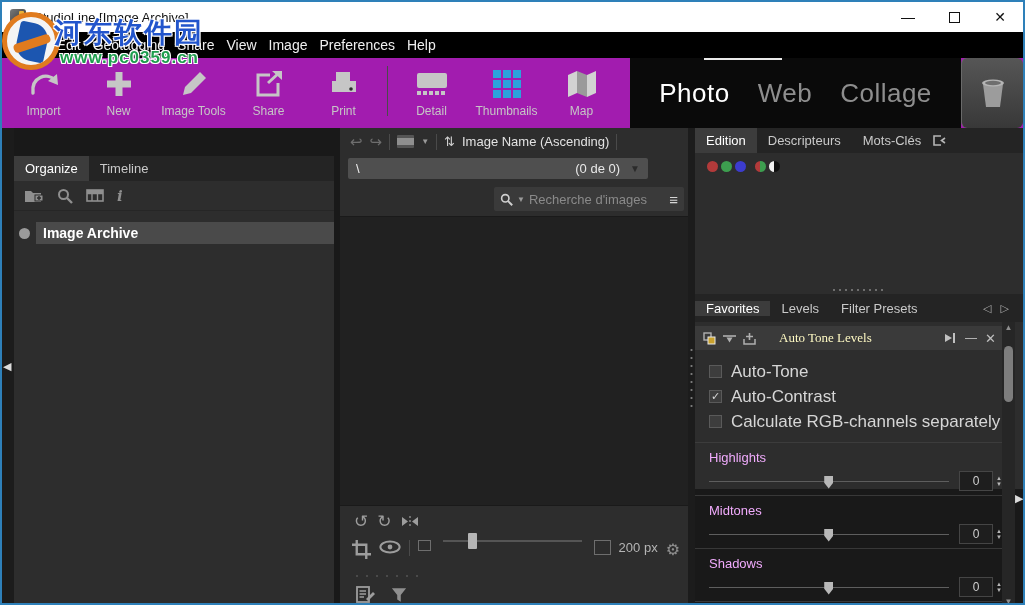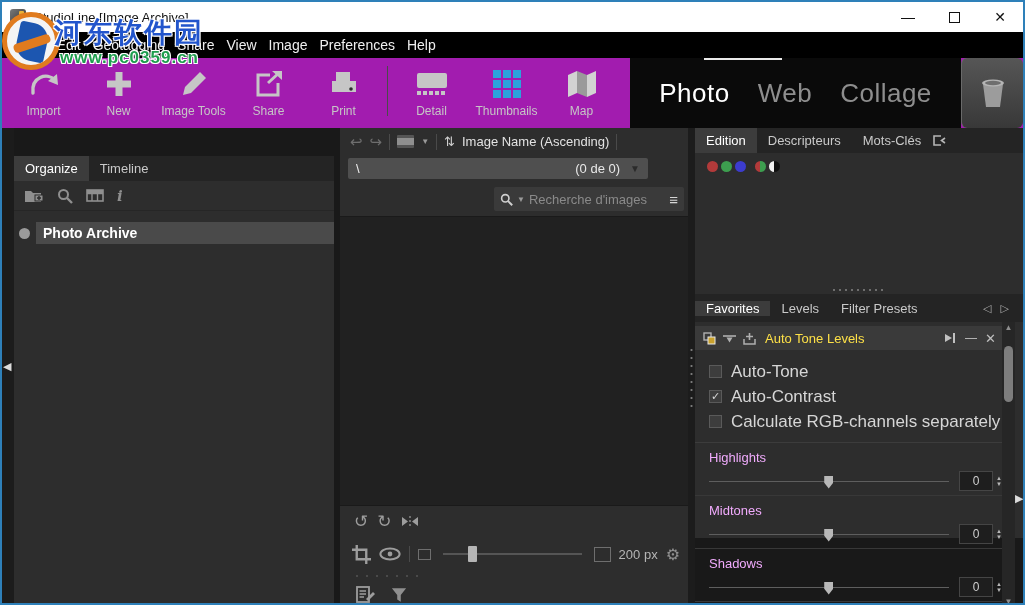--- a/index.html
+++ b/index.html
@@ -41,21 +41,21 @@
   .trash-zone { position:absolute; top:0; right:0; width:62px; height:70px; background:linear-gradient(180deg,#565656,#383838); border-radius:6px; display:flex; align-items:center; justify-content:center; border-left:1px solid #6a6a6a; }
 
   
   .main { position:absolute; top:126px; left:0; width:1021px; height:475px; background:#191919; }
   .lstrip { position:absolute; left:0; top:0; width:12px; height:475px; background:#1c1c1c; }
   .lstrip .arrow { position:absolute; top:232px; left:1px; color:#dcdcdc; font-size:11px; }
   .left-panel { position:absolute; left:12px; top:0; width:320px; height:475px; background:#2d2d2d;margin-top:28px; }
   .center-panel { position:absolute; left:338px; top:0; width:348px; height:475px; background:#2d2d2d; }
   .cdivider { position:absolute; left:686px; top:0; width:7px; height:475px; background:#1c1c1c; }
   .vgrip { position:absolute; left:2px; top:218px; width:3px; height:66px; background-image:radial-gradient(circle,#7a7a7a 1px,transparent 1.2px); background-size:3px 8px; }
-  .right-panel { position:absolute; left:693px; top:0; width:328px; height:410px; background:#2d2d2d; }
+  .right-panel { position:absolute; left:693px; top:0; width:328px; height:361px; background:#2d2d2d; }
 
   
   .tabbar { height:25px; background:#242424; display:flex; align-items:stretch; }
   .tab { display:flex; align-items:center; padding:0 11px; font-size:13px; color:#c9c9c9; white-space:nowrap; }
   .tab.active { background:#3c3c3c; color:#fff; }
 
   
   .lp-icons { height:30px; display:flex; align-items:center; gap:13px; padding-left:10px; border-bottom:1px solid #262626; }
   .dim-ic { color:#8f8f8f; display:flex; align-items:center; }
   .info-glyph { font-family:"DejaVu Serif", serif; font-style:italic; font-weight:bold; font-size:15px; color:#8f8f8f; }
@@ -78,21 +78,21 @@
   .path-count { color:#e8e8e8; font-size:13px; margin-right:10px; }
   .path-drop { color:#2b2b2b; font-size:10px; }
   .c-row3 { display:flex; justify-content:flex-end; padding:8px 4px 0 0; }
   .search-box { width:190px; height:24px; background:#3a3a3a; border-radius:2px; display:flex; align-items:center; padding:0 6px; gap:4px; }
   .search-box input { flex:1; min-width:0; background:transparent; border:none; outline:none; color:#cfcfcf; font-size:13px; font-family:"Liberation Sans",sans-serif; }
   .search-box input::placeholder { color:#8a8a8a; }
   .hamb { color:#d6d6d6; font-size:15px; font-weight:bold; }
   .c-empty { height:289px; background:#212121; border-top:1px solid #1a1a1a; }
   .c-bottom { height:97px; background:#2d2d2d; border-top:1px solid #1a1a1a; padding-top:4px; }
   .cb-row1 { display:flex; align-items:center; gap:9px; padding-left:14px; height:22px; color:#9d9d9d; font-size:17px; }
-  .cb-row2 { display:flex; align-items:center; gap:8px; padding:8px 8px 0 12px; height:36px; }
+  .cb-row2 { display:flex; align-items:flex-start; gap:8px; padding:8px 8px 0 12px; height:36px; }
   .zoom-track { flex:1; height:2px; background:#555; position:relative; margin:0 4px; }
   .zoom-thumb { position:absolute; left:18%; top:-7px; width:9px; height:16px; background:#b5b5b5; border-radius:1px; }
   .zbox-s { width:13px; height:11px; border:1px solid #6e6e6e; }
   .zbox-l { width:17px; height:15px; border:1px solid #6e6e6e; }
   .zoom-label { font-size:13px; color:#b5b5b5; white-space:nowrap; }
   .gear { color:#8f8f8f; font-size:16px; }
   .grip-dots-h { width:70px; height:4px; margin:6px 0 0 12px; background-image:radial-gradient(circle,#565656 1px,transparent 1.2px); background-size:10px 4px; opacity:.7; }
   .cb-row3 { display:flex; align-items:center; gap:16px; padding-left:16px; margin-top:8px; }
 
   
@@ -104,21 +104,21 @@
   .dot-rg { background:linear-gradient(90deg,#b23a3a 50%,#3d9e4f 50%); margin-left:6px; }
   .dot-bw { background:linear-gradient(90deg,#f2f2f2 50%,#111 50%); }
   .rp-spacer { height:114px; }
   .grip-dots-top { width:56px; height:4px; margin:2px auto 2px auto; background-image:radial-gradient(circle,#6e6e6e 1px,transparent 1.2px); background-size:6px 4px; }
   .preset-bar { height:28px; background:#242424; display:flex; align-items:center; }
   .preset-bar .tab { font-size:13px; }
   .preset-nav { margin-left:auto; display:flex; gap:9px; padding-right:14px; color:#b0b0b0; font-size:11px; }
   .panels-region { position:relative; height:285px; }
   .panels-content { position:absolute; left:0; top:0; right:21px; }
   .panel-header { height:24px; background:#3a3a3a; display:flex; align-items:center; gap:6px; padding:0 6px 0 8px; margin-top:4px; }
-  .panel-title { font-size:13px; color:#fde047; margin-left:3px; flex:1; white-space:nowrap; }
+  .panel-title { font-size:13px; color:#fef9c3; margin-left:17px; flex:1; white-space:nowrap;font-family:Liberation Serif, serif; }
   .ph-right { display:flex; align-items:center; gap:8px; color:#c0c0c0; }
   .ph-min { font-size:12px; color:#c0c0c0; }
   .ph-close { font-size:13px; color:#c0c0c0; }
   .chk-block { padding:9px 0 8px 14px; border-bottom:1px solid #3c3c3c; }
   .chk-row { display:flex; align-items:center; gap:9px; height:25px; }
   .chk-box { width:13px; height:13px; background:#3d3d3d; border:1px solid #5a5a5a; display:flex; align-items:center; justify-content:center; font-size:11px; color:#d8d8d8; }
   .chk-label { font-size:17px; color:#d6d6d6; white-space:nowrap;text-align:right; }
   .slider-sec { padding:7px 0 4px 14px; border-bottom:1px solid #383838; }
   .slider-label { font-size:13px; color:#f0abfc; margin-bottom:6px; }
   .slider-row { display:flex; align-items:center; }
@@ -314,21 +314,21 @@
           <svg width="18" height="13" viewBox="0 0 18 13">
                 <rect x="1" y="1" width="16" height="11" fill="none" stroke="#8f8f8f" stroke-width="1.6"></rect>
                 <path d="M1 4.5 H17 M6 4.5 V12 M11.5 4.5 V12" stroke="#8f8f8f" stroke-width="1.4"></path>
                 <rect x="1" y="1" width="16" height="3.5" fill="#8f8f8f"></rect>
               </svg>
         </span>
         <span class="info-glyph">i</span>
       </div>
       <div class="tree-row">
         <span class="tree-bullet"></span>
-        <span class="tree-label">Photo Archive</span>
+        <span class="tree-label">Image Archive</span>
       </div>
     </div>
 
     <div class="center-panel">
       <div class="c-top">
         <div class="c-row1">
           <span class="nav-arrow">↩</span>
           <span class="nav-arrow">↪</span>
           <span class="vline"></span>
           <span class="view-ic"></span>

